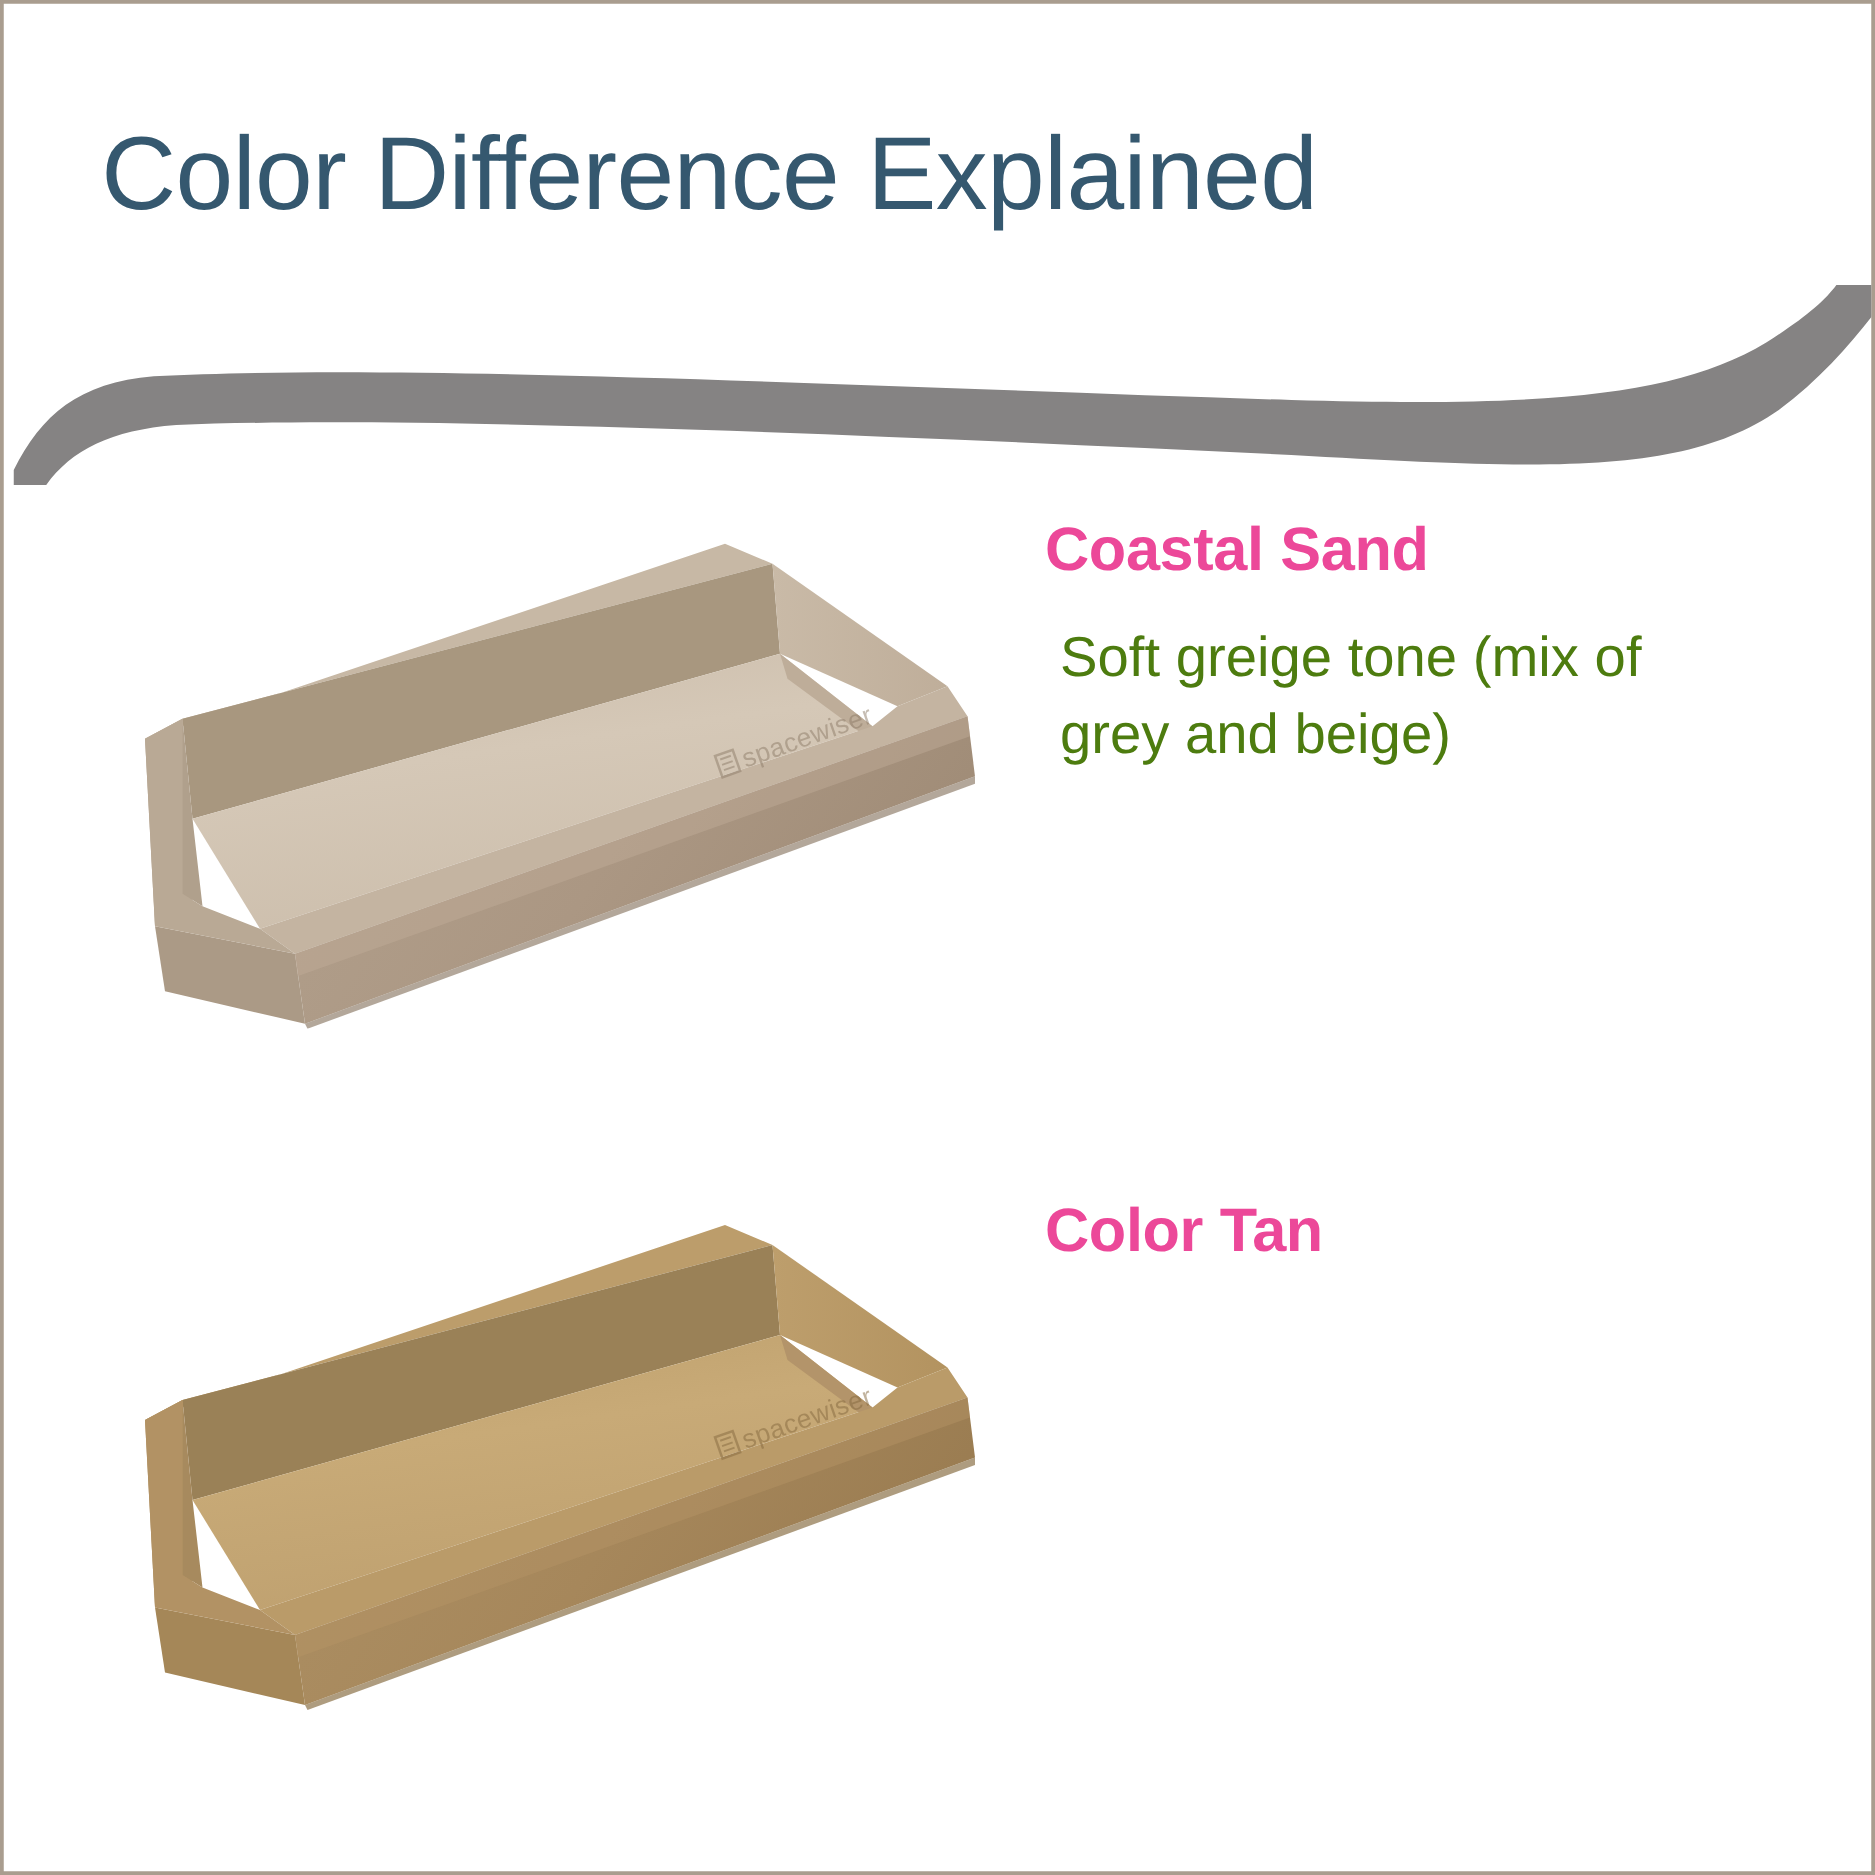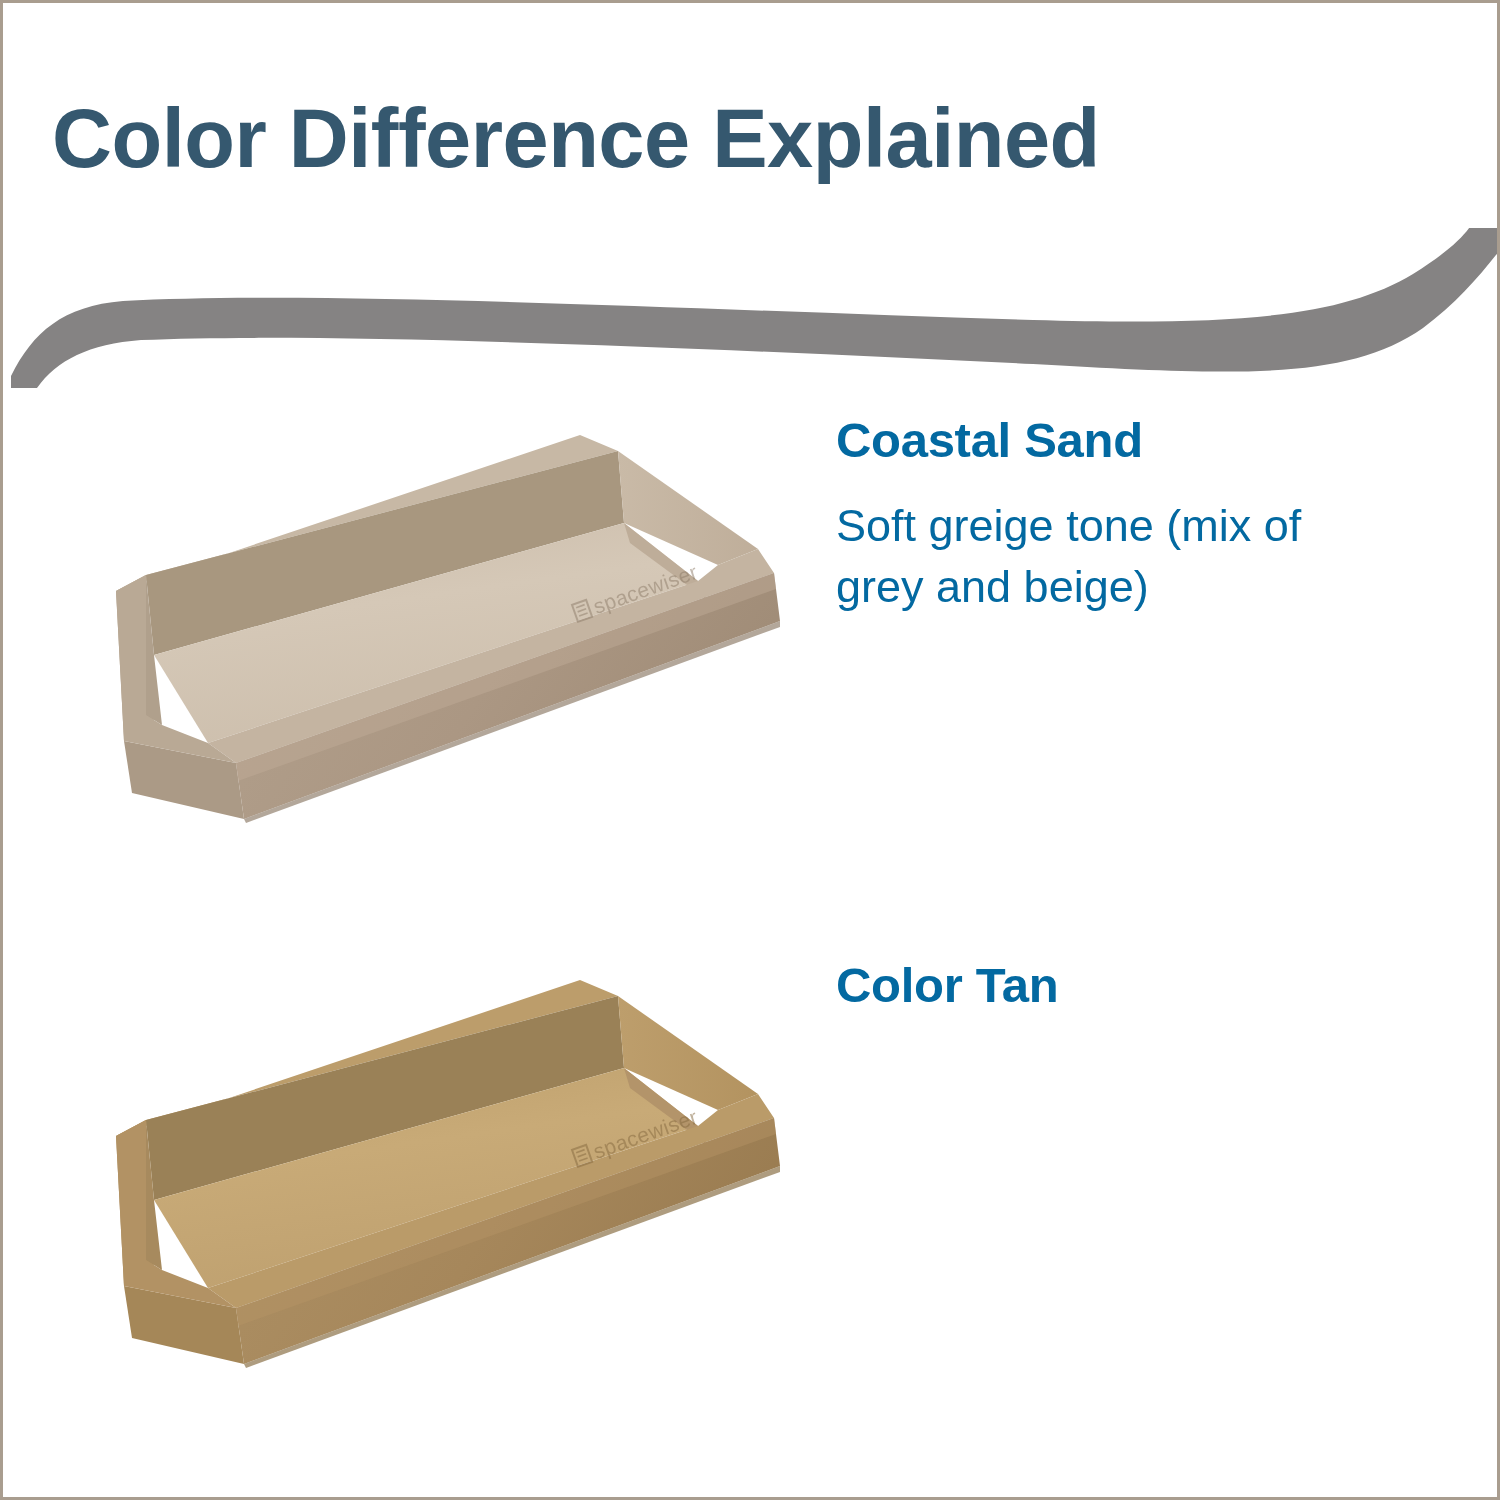--- a/index.html
+++ b/index.html
@@ -20,25 +20,25 @@
     height: 1500px;
     background: #ffffff;
     box-sizing: border-box;
     border: 3px solid #a99d8f;
     overflow: hidden;
   }
 
   
   .title {
     position: absolute;
-    left: 49px;
+    left: 78px;
     top: 92px;
     width: 1360px;
     font-size: 83px;
-    font-weight: bold;
+    font-weight: normal;
     letter-spacing: -0.5px;
     color: #35586f;
     line-height: 1.05;
     white-space: nowrap;
   }
 
   
   .divider {
     position: absolute;
     left: 0;
@@ -59,31 +59,31 @@
 
   .text-col {
     position: absolute;
     left: 833px;
     top: 0;
     width: 530px;
   }
   .item-heading {
     font-size: 49px;
     font-weight: bold;
-    color: #0369a1;
+    color: #ec4899;
     line-height: 1.12;
     margin: 0 0 28px 0;
     letter-spacing: -0.3px;
   }
   .item-desc {
     font-size: 45px;
     font-weight: normal;
-    color: #0369a1;
+    color: #4d7c0f;
     line-height: 1.35;
-    margin: 0;
+    margin: 12px;
     max-width: 470px;
   }
 
   
   .tray-wrap {
     position: absolute;
     left: 55px;
     top: 10px;
     width: 730px;
     height: 400px;

